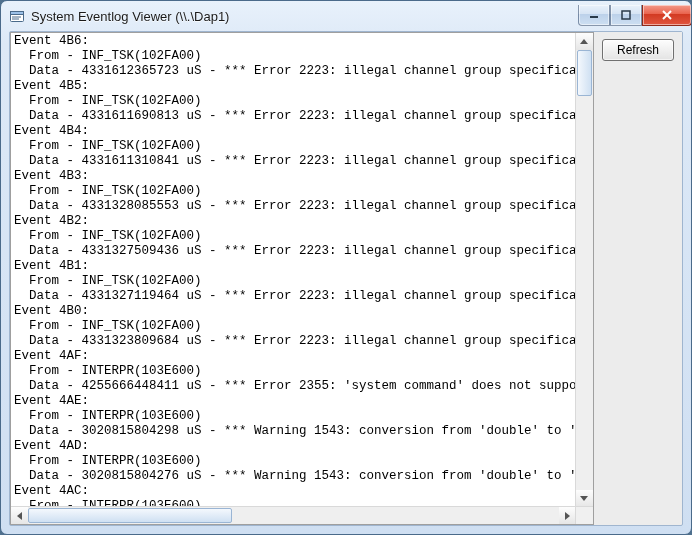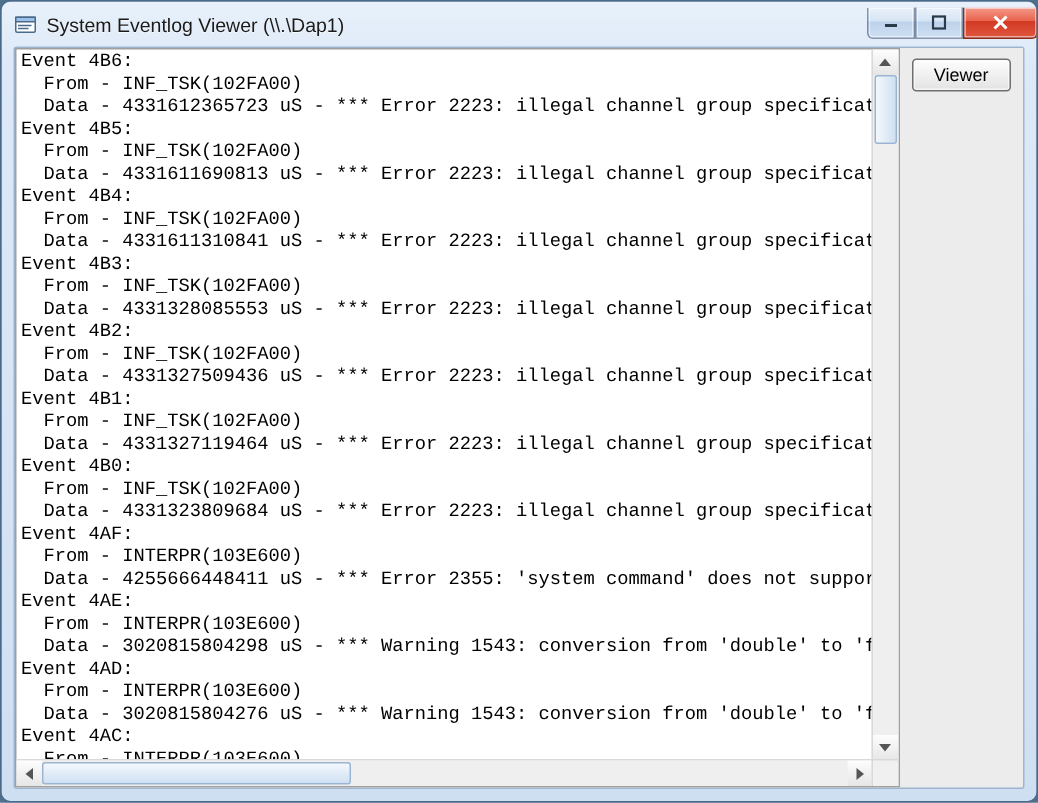--- a/index.html
+++ b/index.html
@@ -246,17 +246,17 @@
         </div>
         <div class="sbtn h">
             <div class="arrow right"></div>
           </div>
       </div>
 
       <div class="scroll-corner"></div>
     </div>
 
     <div class="button-bar">
-      <button class="refresh-btn">Viewer</button>
+      <button class="refresh-btn">Refresh</button>
     </div>
 
   </div>
 </div>
 
 </body></html>

